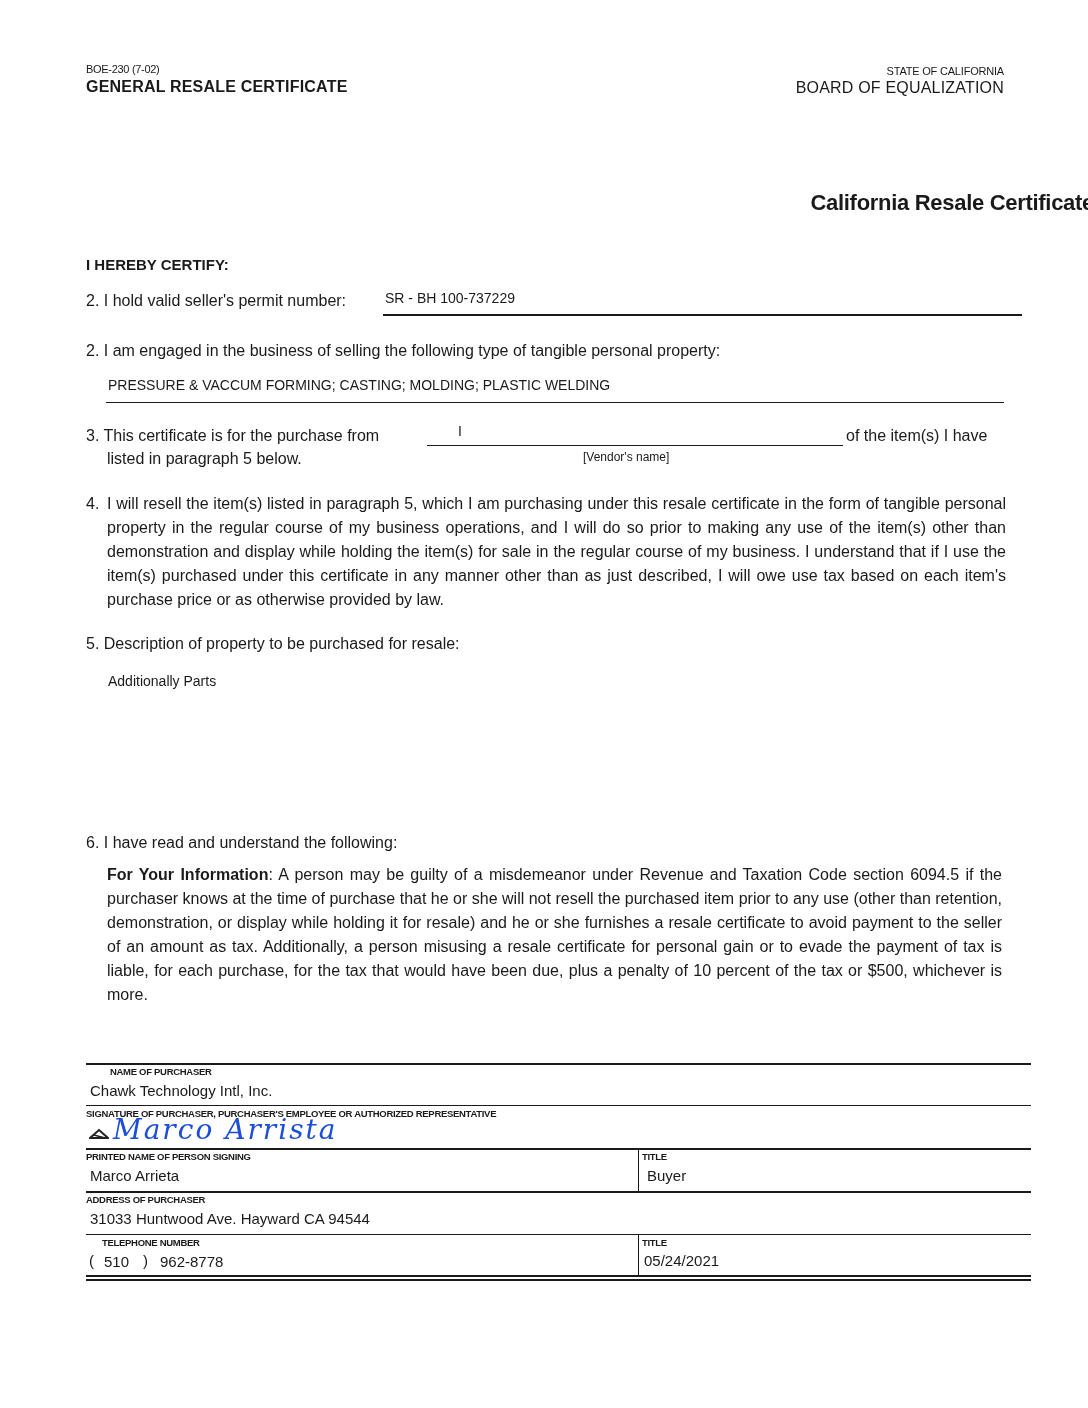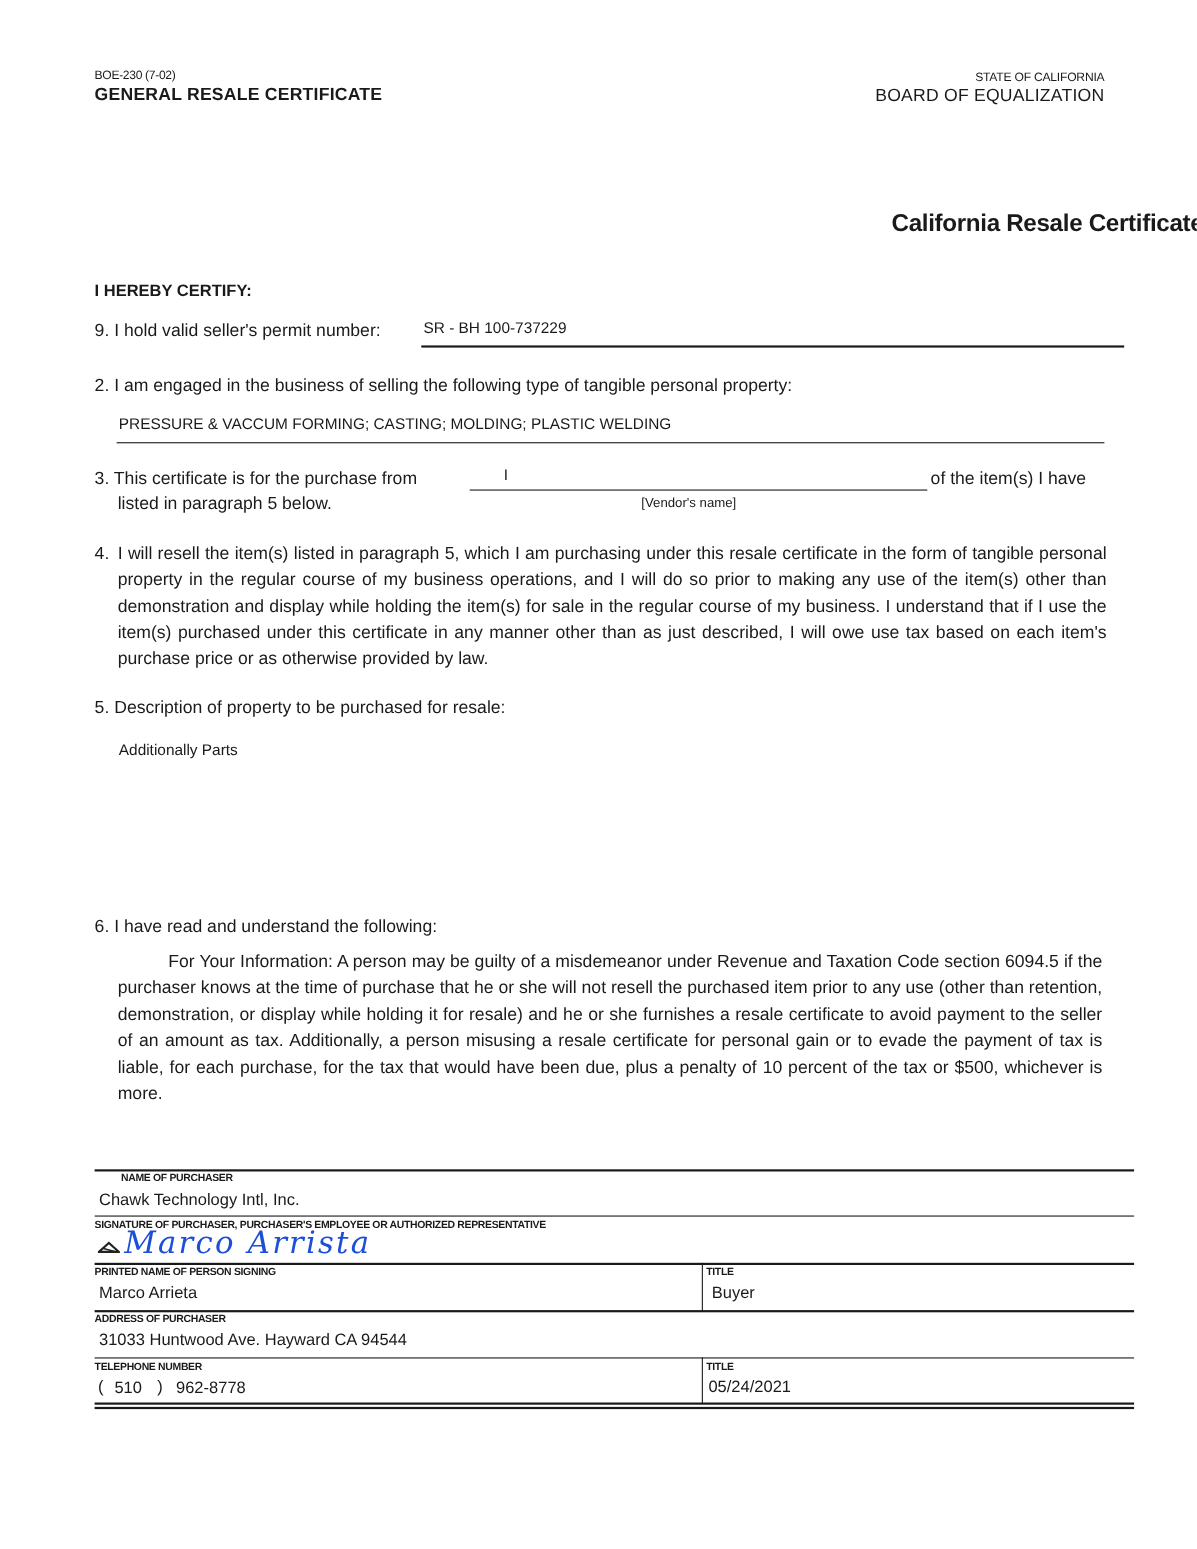--- a/index.html
+++ b/index.html
@@ -12,38 +12,38 @@
     .board { right: 84px; top: 79px; font-size: 16px; letter-spacing: 0.2px; }
     .title { left: 6px; width: 1088px; top: 190px; text-align: right; font-size: 22px; font-weight: bold; letter-spacing: -0.3px; }
     .certify { left: 86px; top: 256px; font-size: 15px; font-weight: bold; }
     .para { font-size: 16px; line-height: 24px; }
     .filled { font-size: 14px; }
     .line { position: absolute; background: #1a1a1a; }
     .p4 { left: 86px; top: 492px; width: 920px; text-align: justify; }
     .p4 .num, .p6 .num { position: absolute; left: 0; }
     .p4 .txt { padding-left: 21px; }
     .p6txt { left: 107px; top: 863px; width: 895px; text-align: justify; font-size: 16px; line-height: 24px; }
-    .bold { font-weight: normal; margin-left: 46px; }
+    .bold { font-weight: bold; }
     .tbl-label { font-size: 9.5px; font-weight: bold; letter-spacing: -0.3px; }
     .tbl-value { font-size: 15px; }
     .vendor-note { font-size: 12px; }
     .sig { font-family: "DejaVu Serif", serif; font-style: italic; font-size: 28px; letter-spacing: 2px; color: #1d4ed8; }
   </style>
 </head>
 <body>
 
 <div class="abs form-code">BOE-230 (7-02)</div>
 <div class="abs form-name">GENERAL RESALE CERTIFICATE</div>
 <div class="abs state">STATE OF CALIFORNIA</div>
 <div class="abs board">BOARD OF EQUALIZATION</div>
 
 <div class="abs title">California Resale Certificate</div>
 <div class="abs certify">I HEREBY CERTIFY:</div>
 
-<div class="abs para" style="left:86px; top:289px;">9. I hold valid seller's permit number:</div>
+<div class="abs para" style="left:86px; top:289px;">2. I hold valid seller's permit number:</div>
 <div class="abs filled" style="left:385px; top:290px;">SR - BH 100-737229</div>
 <div class="line" style="left:383px; top:314px; width:639px; height:2px;"></div>
 
 <div class="abs para" style="left:86px; top:339px;">2. I am engaged in the business of selling the following type of tangible personal property:</div>
 <div class="abs filled" style="left:108px; top:377px;">PRESSURE &amp; VACCUM FORMING; CASTING; MOLDING; PLASTIC WELDING</div>
 <div class="line" style="left:106px; top:402px; width:898px; height:1px;"></div>
 
 <div class="abs para" style="left:86px; top:424px;">3. This certificate is for the purchase from</div>
 <div class="abs filled" style="left:458px; top:423px;">I</div>
 <div class="line" style="left:427px; top:445px; width:416px; height:1px;"></div>
@@ -81,21 +81,21 @@
 <div class="abs tbl-value" style="left:90px; top:1167px;">Marco Arrieta</div>
 <div class="line" style="left:638px; top:1148px; width:1px; height:44px;"></div>
 <div class="abs tbl-label" style="left:642px; top:1151px;">TITLE</div>
 <div class="abs tbl-value" style="left:647px; top:1167px;">Buyer</div>
 
 <div class="line" style="left:86px; top:1191px; width:945px; height:2px;"></div>
 <div class="abs tbl-label" style="left:86px; top:1194px;">ADDRESS OF PURCHASER</div>
 <div class="abs tbl-value" style="left:90px; top:1210px;">31033 Huntwood Ave. Hayward CA 94544</div>
 
 <div class="line" style="left:86px; top:1234px; width:945px; height:1px;"></div>
-<div class="abs tbl-label" style="left:86px; top:1237px;">TELEPHONE NUMBER</div>
+<div class="abs tbl-label" style="left:102px; top:1237px;">TELEPHONE NUMBER</div>
 <div class="abs tbl-value" style="left:89px; top:1252px;">(</div>
 <div class="abs tbl-value" style="left:104px; top:1253px;">510</div>
 <div class="abs tbl-value" style="left:143px; top:1252px;">)</div>
 <div class="abs tbl-value" style="left:160px; top:1253px;">962-8778</div>
 <div class="line" style="left:638px; top:1234px; width:1px; height:42px;"></div>
 <div class="abs tbl-label" style="left:642px; top:1237px;">TITLE</div>
 <div class="abs tbl-value" style="left:644px; top:1252px;">05/24/2021</div>
 
 <div class="line" style="left:86px; top:1275px; width:945px; height:2px;"></div>
 <div class="line" style="left:86px; top:1279px; width:945px; height:2px;"></div>

